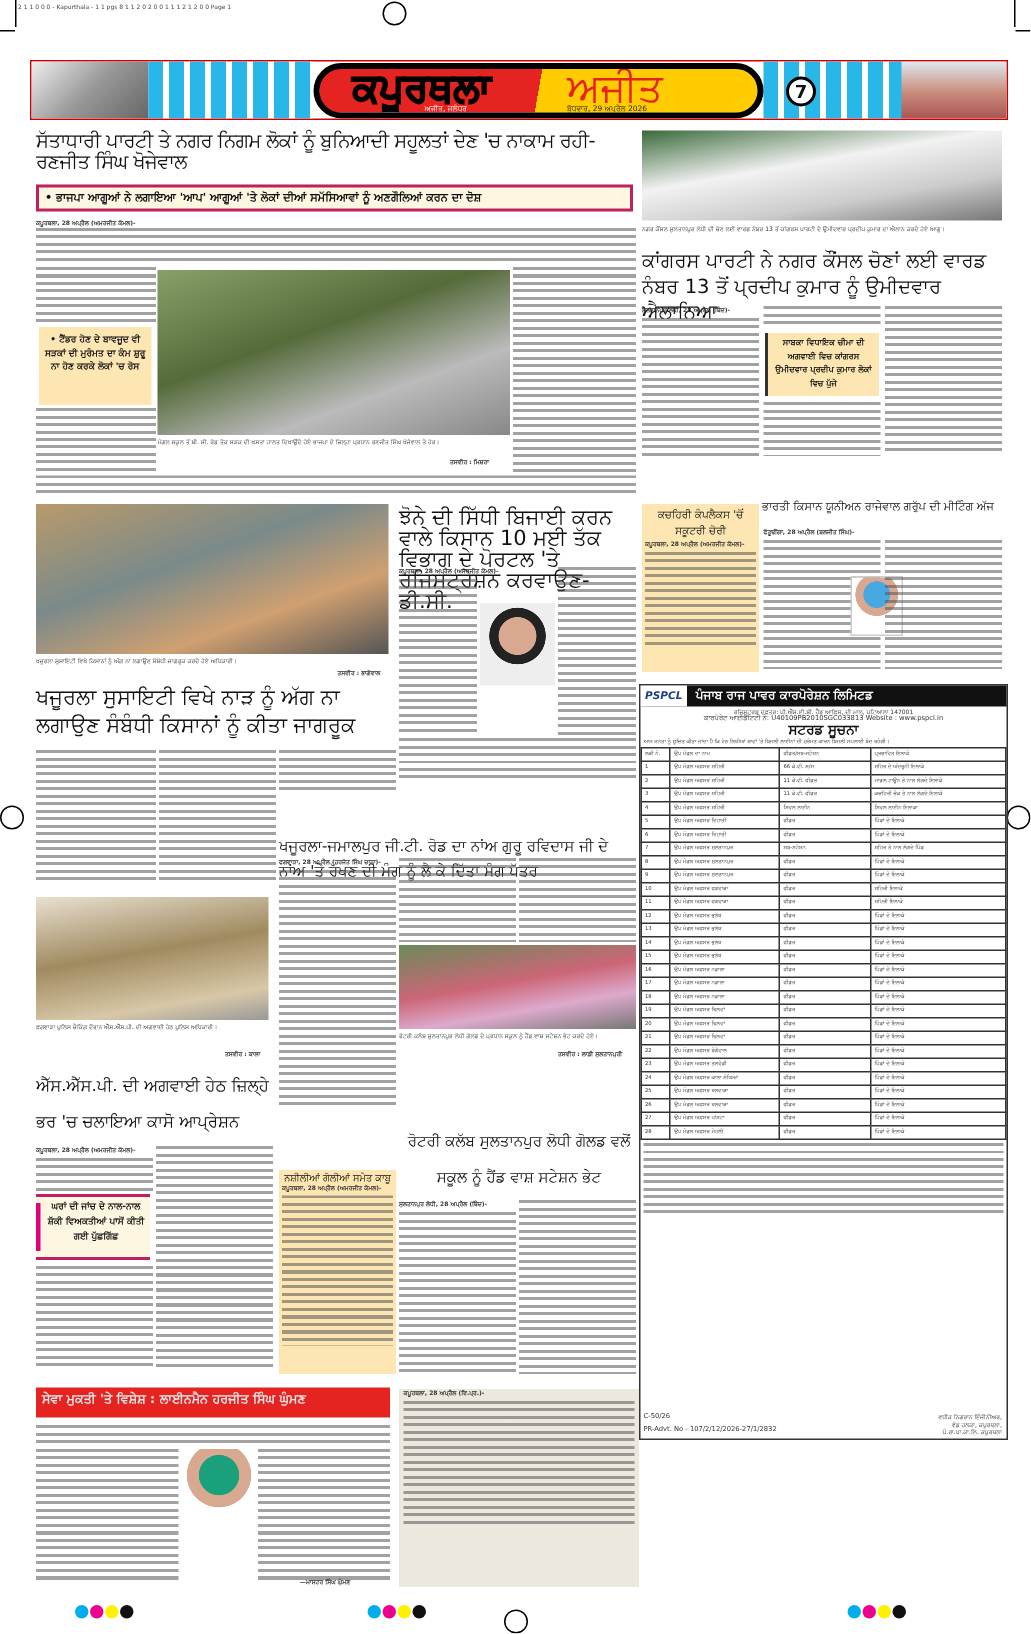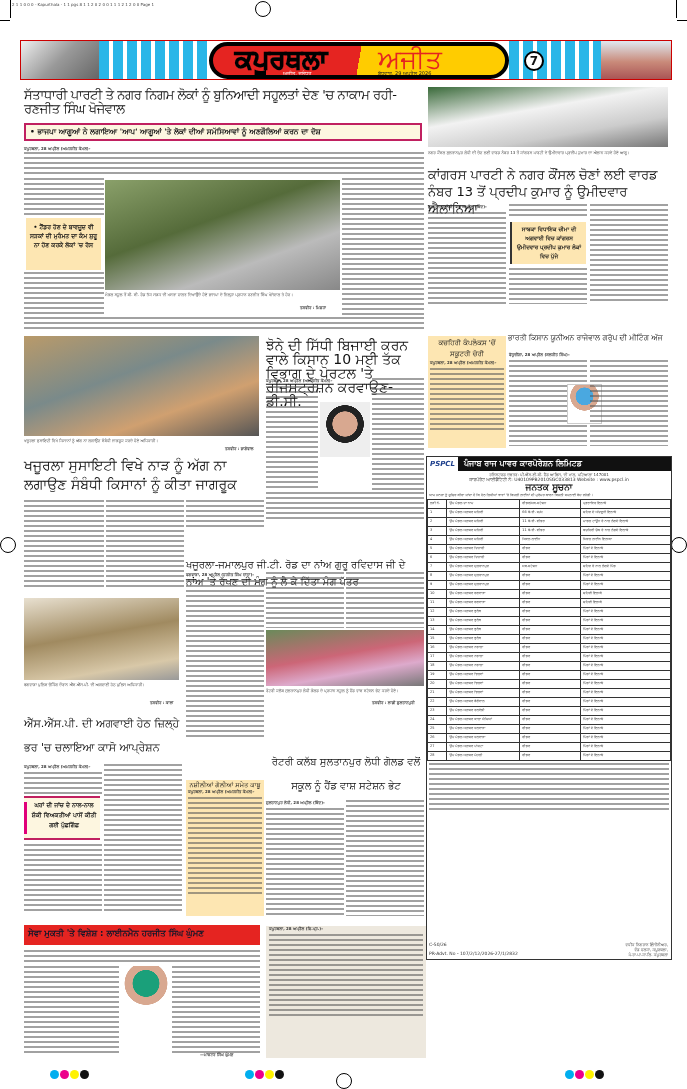--- a/index.html
+++ b/index.html
@@ -25,21 +25,21 @@
 .photo{background:linear-gradient(160deg,#8aa06a,#556b3a 40%,#bbb 70%,#888)}
 .photo.indoor{background:linear-gradient(160deg,#b99a6a,#7a8a8a 40%,#d0a070 70%,#555)}
 .photo.police{background:linear-gradient(170deg,#e8e0d0,#a08a60 45%,#d8c8a8 80%,#999)}
 .photo.kids{background:linear-gradient(170deg,#6a8a5a,#cc6677 45%,#ddaacc 70%,#777)}
 .photo.group{background:linear-gradient(170deg,#3a6a3a,#f2f2f2 40%,#ccc 70%,#777)}
 .portrait{background:radial-gradient(circle at 50% 40%,#d8a890 0 30%,#222 31% 45%,#eee 46%)}
 .portrait.turban{background:radial-gradient(circle at 50% 30%,#1aa07a 0 28%,#d8a890 29% 45%,#fff 46%)}
 .portrait.blue{background:radial-gradient(circle at 50% 30%,#4aa8e0 0 28%,#d8a890 29% 45%,#fff 46%)}
 .cap{font-size:4px;line-height:5px;color:#333}
 .box-yellow{background:#fde6b2}
-.redband{background:#e52421;color:#0f172a}
+.redband{background:#e52421;color:#e5e5e5}
 .table{border-collapse:collapse;width:100%;font-size:3.5px}
 .table td{border:1px solid #333;padding:1px 2px;height:9px;vertical-align:top;color:#333}
 .cmyk span{display:inline-block;width:9px;height:9px;border-radius:50%;margin-right:1px}
 </style>
 </head>
 <body>
 
 <div class="abs slug">2 1 1 0 0 0 - Kapurthala - 1 1 pgs 8 1 1 2 0 2 0 0 1 1 1 2 1 2 0 0 Page 1</div>
 <div class="abs crop" style="left:10px;top:0;width:1px;height:18px"></div>
 <div class="abs crop" style="left:0;top:20px;width:10px;height:1px"></div>
@@ -105,21 +105,21 @@
 <div class="abs portrait blue" style="left:567px;top:384px;width:35px;height:40px;border:1px solid #ccc"></div>
 <div class="abs lines" style="left:590px;top:360px;width:78px;height:86px"></div>
 
 <div class="abs" style="left:426px;top:456px;width:246px;height:504px;border:1px solid #333">
   <div style="height:14px;background:#111;color:#fff;display:flex;align-items:center">
     <span style="background:#fff;color:#1a3c8a;font-size:7px;font-weight:bold;padding:0 3px;height:14px;line-height:14px;font-style:italic">PSPCL</span>
     <span style="font-size:8px;font-weight:bold;padding-left:6px;white-space:nowrap">ਪੰਜਾਬ ਰਾਜ ਪਾਵਰ ਕਾਰਪੋਰੇਸ਼ਨ ਲਿਮਿਟਡ</span>
   </div>
   <div class="cap" style="text-align:center;margin-top:1px">ਰਜਿਸਟਰਡ ਦਫ਼ਤਰ: ਪੀ.ਐੱਸ.ਈ.ਬੀ. ਹੈੱਡ ਆਫ਼ਿਸ, ਦੀ ਮਾਲ, ਪਟਿਆਲਾ 147001</div>
   <div class="cap" style="text-align:center;font-size:4.5px">ਕਾਰਪੋਰੇਟ ਆਈਡੈਂਟਿਟੀ ਨੰ: U40109PB2010SGC033813 Website : www.pspcl.in</div>
-  <div style="text-align:center;font-size:9px;font-weight:bold">ਜਨਤਕ ਸੂਚਨਾ</div>
+  <div style="text-align:center;font-size:9px;font-weight:bold">ਸਟਰਡ ਸੂਚਨਾ</div>
   <div class="cap" style="padding:0 2px;font-size:3.5px">ਆਮ ਜਨਤਾ ਨੂੰ ਸੂਚਿਤ ਕੀਤਾ ਜਾਂਦਾ ਹੈ ਕਿ ਹੇਠ ਲਿਖੀਆਂ ਥਾਵਾਂ 'ਤੇ ਬਿਜਲੀ ਲਾਈਨਾਂ ਦੀ ਮੁਰੰਮਤ ਕਾਰਨ ਬਿਜਲੀ ਸਪਲਾਈ ਬੰਦ ਰਹੇਗੀ।</div>
   <table class="table" style="margin-top:1px">
     <thead>
       <tr>
         <td style="width:8%">ਲੜੀ ਨੰ.</td>
         <td style="width:30%">ਉਪ ਮੰਡਲ ਦਾ ਨਾਮ</td>
         <td style="width:25%">ਫੀਡਰ/ਸਬ-ਸਟੇਸ਼ਨ</td>
         <td>ਪ੍ਰਭਾਵਿਤ ਇਲਾਕੇ</td>
       </tr>
     </thead>

